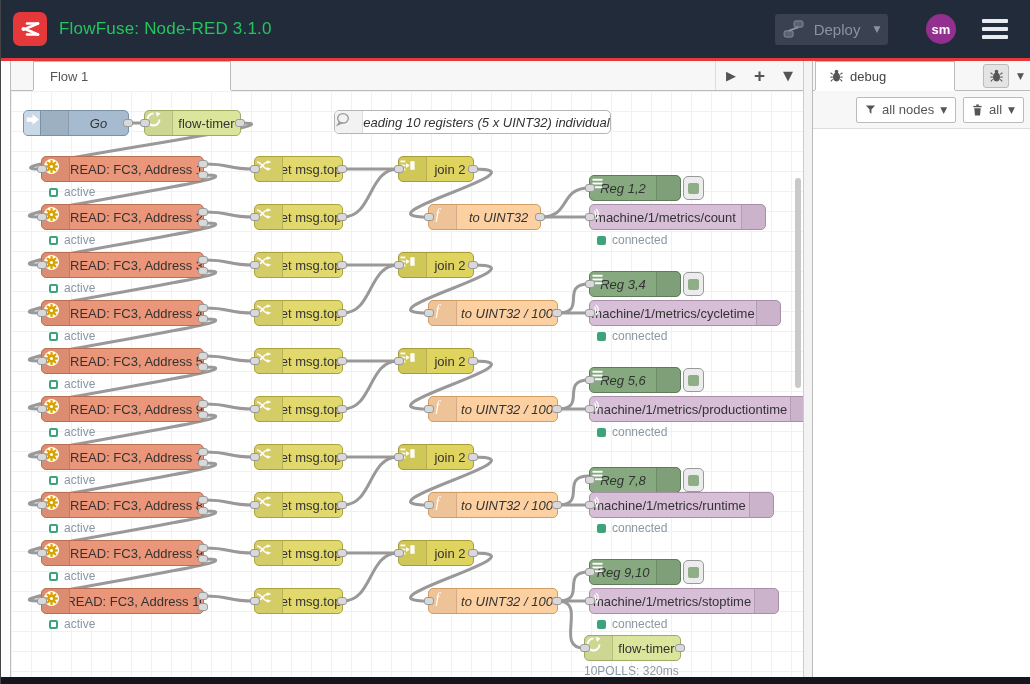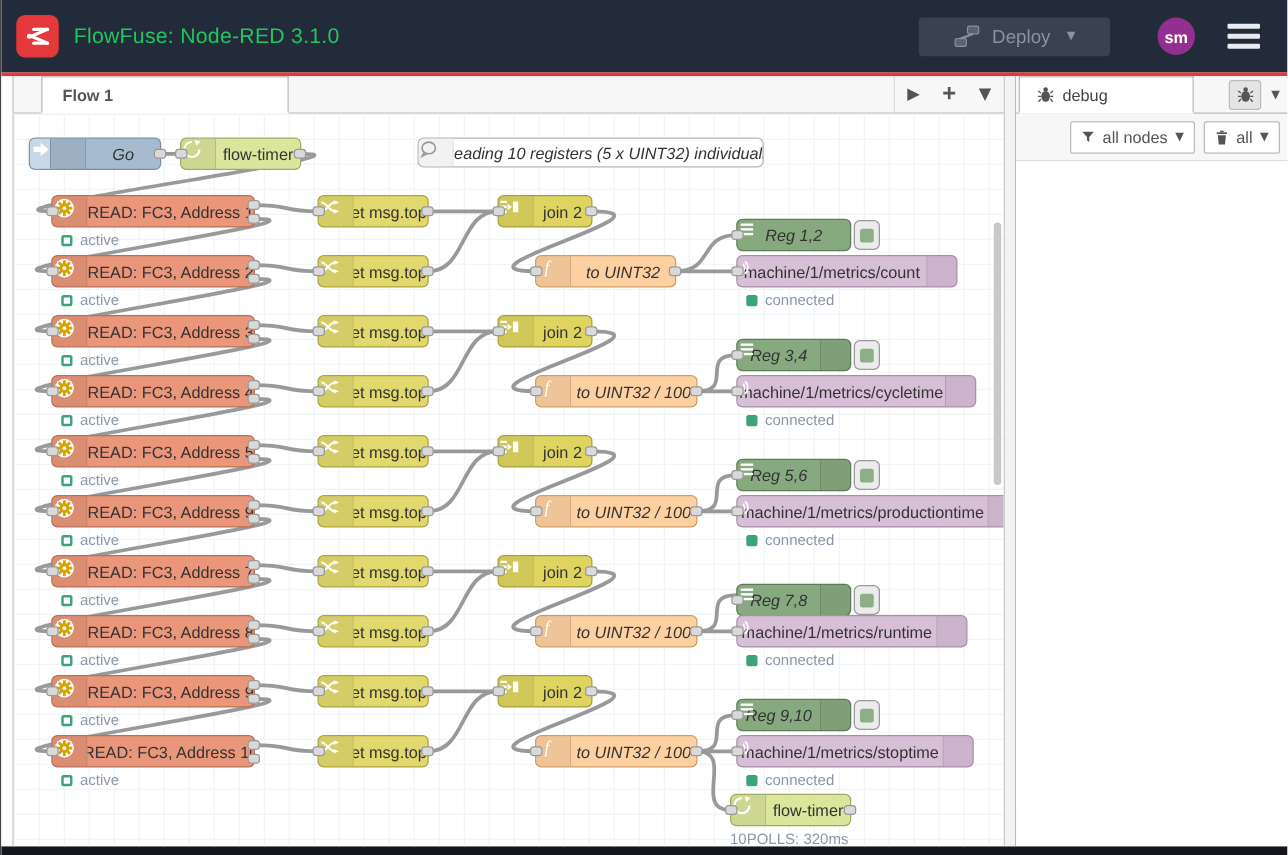--- a/index.html
+++ b/index.html
@@ -5,37 +5,37 @@
   * { margin:0; padding:0; box-sizing:border-box; }
   body { font-family:"Liberation Sans", sans-serif; background:#fff; }
   .glyph { font-family:"DejaVu Sans", sans-serif; }
   .app { position:relative; width:1030px; height:684px; overflow:hidden; background:#fff; border-left:1px solid #444; }
 
   
   .header { height:58px; background:#222b3a; display:flex; align-items:center; padding:0 12px; }
   .logo { width:34px; height:34px; border-radius:7px; background:#e5383b; display:flex; align-items:center; justify-content:center; flex:0 0 auto; }
   .hd-title { color:#22c55e; font-size:17px; font-weight:500; margin-left:12px; letter-spacing:.2px; }
   .hd-spacer { flex:1; }
-  .deploy-btn { height:31px; width:153px; background:#3a4150; border:none; border-radius:3px; color:#8b93a1; font-size:15px; display:flex; align-items:center; justify-content:center; gap:9px; cursor:pointer; font-family:inherit; }
+  .deploy-btn { height:31px; width:113px; background:#3a4150; border:none; border-radius:3px; color:#8b93a1; font-size:15px; display:flex; align-items:center; justify-content:center; gap:9px; cursor:pointer; font-family:inherit; }
   .deploy-caret { font-size:9px; color:#8b93a1; margin-left:4px; }
   .avatar { width:30px; height:30px; border-radius:50%; background:#93308f; color:#fff; font-size:13px; font-weight:bold; display:flex; align-items:center; justify-content:center; margin-left:38px; cursor:pointer; }
   .burger { width:26px; height:20px; margin:0 10px 0 26px; display:flex; flex-direction:column; justify-content:space-between; cursor:pointer; }
   .burger span { display:block; height:4px; background:#e8ecf2; border-radius:1px; }
   .red-bar { height:3px; background:#e5383b; }
 
   
   .main { position:relative; height:616px; }
   .palette-strip { position:absolute; left:0; top:0; bottom:0; width:10px; background:#fdfdfd; border-right:1px solid #bbb; }
   .editor { position:absolute; left:10px; top:0; bottom:0; width:792px; }
   .gutter { position:absolute; left:802px; top:0; bottom:0; width:10px; background:#f3f3f3; border-left:1px solid #ccc; border-right:1px solid #bbb; }
   .sidebar { position:absolute; left:812px; right:0; top:0; bottom:0; background:#fff; }
 
   
   .tabbar { height:30px; background:#f7f7f7; border-bottom:1px solid #bbb; position:relative; display:flex; align-items:flex-end; }
-  .flow-tab { position:relative; z-index:2; margin-left:22px; width:198px; height:29px; background:#fff; border:1px solid #bbb; border-bottom:none; box-shadow:0 1px 0 #fff; display:flex; align-items:center; padding-left:16px; font-size:13px; color:#555; cursor:pointer;font-weight:bold; }
+  .flow-tab { position:relative; z-index:2; margin-left:22px; width:198px; height:29px; background:#fff; border:1px solid #bbb; border-bottom:none; box-shadow:0 1px 0 #fff; display:flex; align-items:center; padding-left:16px; font-size:13px; color:#555; cursor:pointer; }
   .tab-actions { position:absolute; right:0; top:0; height:29px; display:flex; align-items:center; border-left:1px solid #ddd; padding:0 10px; gap:18px; }
   .tab-actions .tbtn { background:none; border:none; color:#555; cursor:pointer; font-size:13px; display:flex; align-items:center; }
   .tab-actions .plus { font-size:19px; font-weight:bold; line-height:1; }
   .caret9 { font-size:9px; color:#555; }
 
   
   .canvas { position:relative; height:586px; background:#fff; overflow:hidden;
     background-image:linear-gradient(to right,#eef1f6 1px,transparent 1px),linear-gradient(to bottom,#eef1f6 1px,transparent 1px);
     background-size:20px 20px; }
   .canvas svg { position:absolute; left:0; top:0; }
@@ -709,21 +709,21 @@
           <div class="node function" style="left: 417px; top: 497px; width: 130px; background: rgb(253, 208, 162); border-color: rgb(207, 158, 100);">
             <span class="icon-sec">
               <svg width="17" height="19" viewBox="0 0 24 24">
                 <text x="12" y="18" font-size="20" font-style="italic" font-family="Liberation Serif, serif" fill="#fff" text-anchor="middle">f</text>
               </svg>
             </span>
             <span class="nlabel italic">to UINT32 / 100</span>
             <span class="port pin"></span>
             <span class="port pout"></span>
           </div>
-          <div class="node debug" style="left: 578px; top: 84px; width: 92px; background: rgb(135, 169, 128); border-color: rgb(94, 122, 88); flex-direction: column;">
+          <div class="node debug" style="left: 578px; top: 84px; width: 92px; background: rgb(135, 169, 128); border-color: rgb(94, 122, 88);">
             <span class="nlabel italic">Reg 1,2</span>
             <span class="icon-sec right">
               <svg width="15" height="15" viewBox="0 0 24 24">
                 <g fill="#fff">
                   <rect x="4" y="4.5" width="16" height="3"></rect>
                   <rect x="4" y="10.5" width="16" height="3"></rect>
                   <rect x="4" y="16.5" width="16" height="3"></rect>
                 </g>
               </svg>
             </span>

